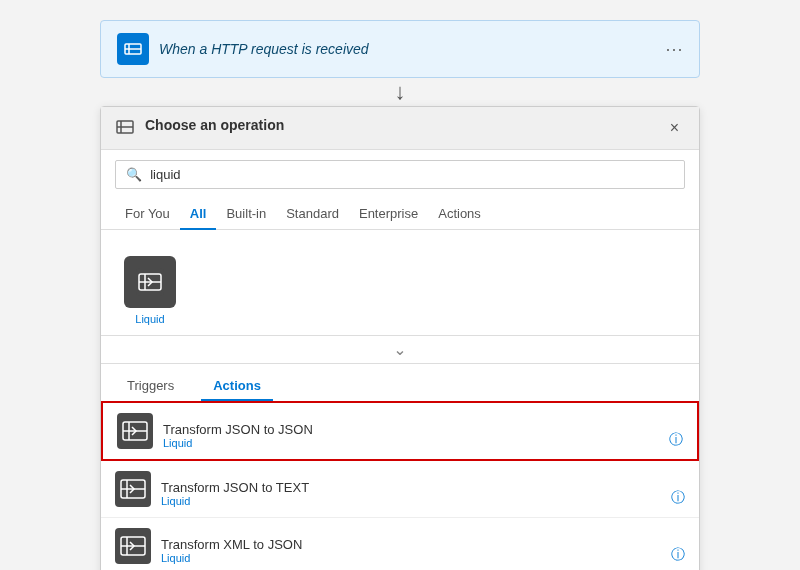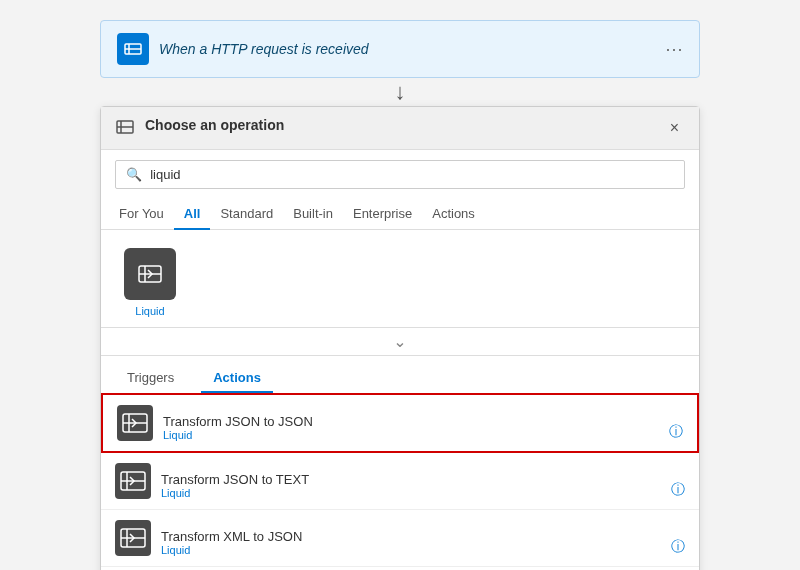--- a/index.html
+++ b/index.html
@@ -130,23 +130,23 @@
       font-size: 13px;
       color: #333;
       flex: 1;
       background: transparent;
     }
 
     
     .tabs {
       display: flex;
       gap: 0;
-      padding: 0 8px;
+      padding: 0 14px;
       border-bottom: 1px solid #ddd;
-      margin-bottom: 4px;
+      margin-bottom: 12px;
     }
     .tab {
       font-size: 13px;
       color: #555;
       padding: 7px 10px;
       cursor: pointer;
       border-bottom: 2px solid transparent;
       margin-bottom: -1px;
     }
     .tab.active {
@@ -294,22 +294,22 @@
     </div>
 
     <div class="search-box">
       <span class="search-icon">🔍</span>
       <input class="search-input" type="text" value="liquid" style="">
     </div>
 
     <div class="tabs">
       <div class="tab">For You</div>
       <div class="tab active">All</div>
+      <div class="tab">Built-in</div>
       <div class="tab">Standard</div>
-      <div class="tab">Built-in</div>
       <div class="tab">Enterprise</div>
       <div class="tab">Actions</div>
     </div>
 
     <div class="connector-section">
       <div class="connector-item">
         <div class="connector-icon-box">
           <svg width="36" height="36" viewBox="0 0 36 36">
             <rect x="4" y="4" width="28" height="28" rx="4" fill="#4a4a4a"></rect>
             <rect x="7" y="10" width="22" height="16" rx="2" fill="none" stroke="white" stroke-width="1.5"></rect>

